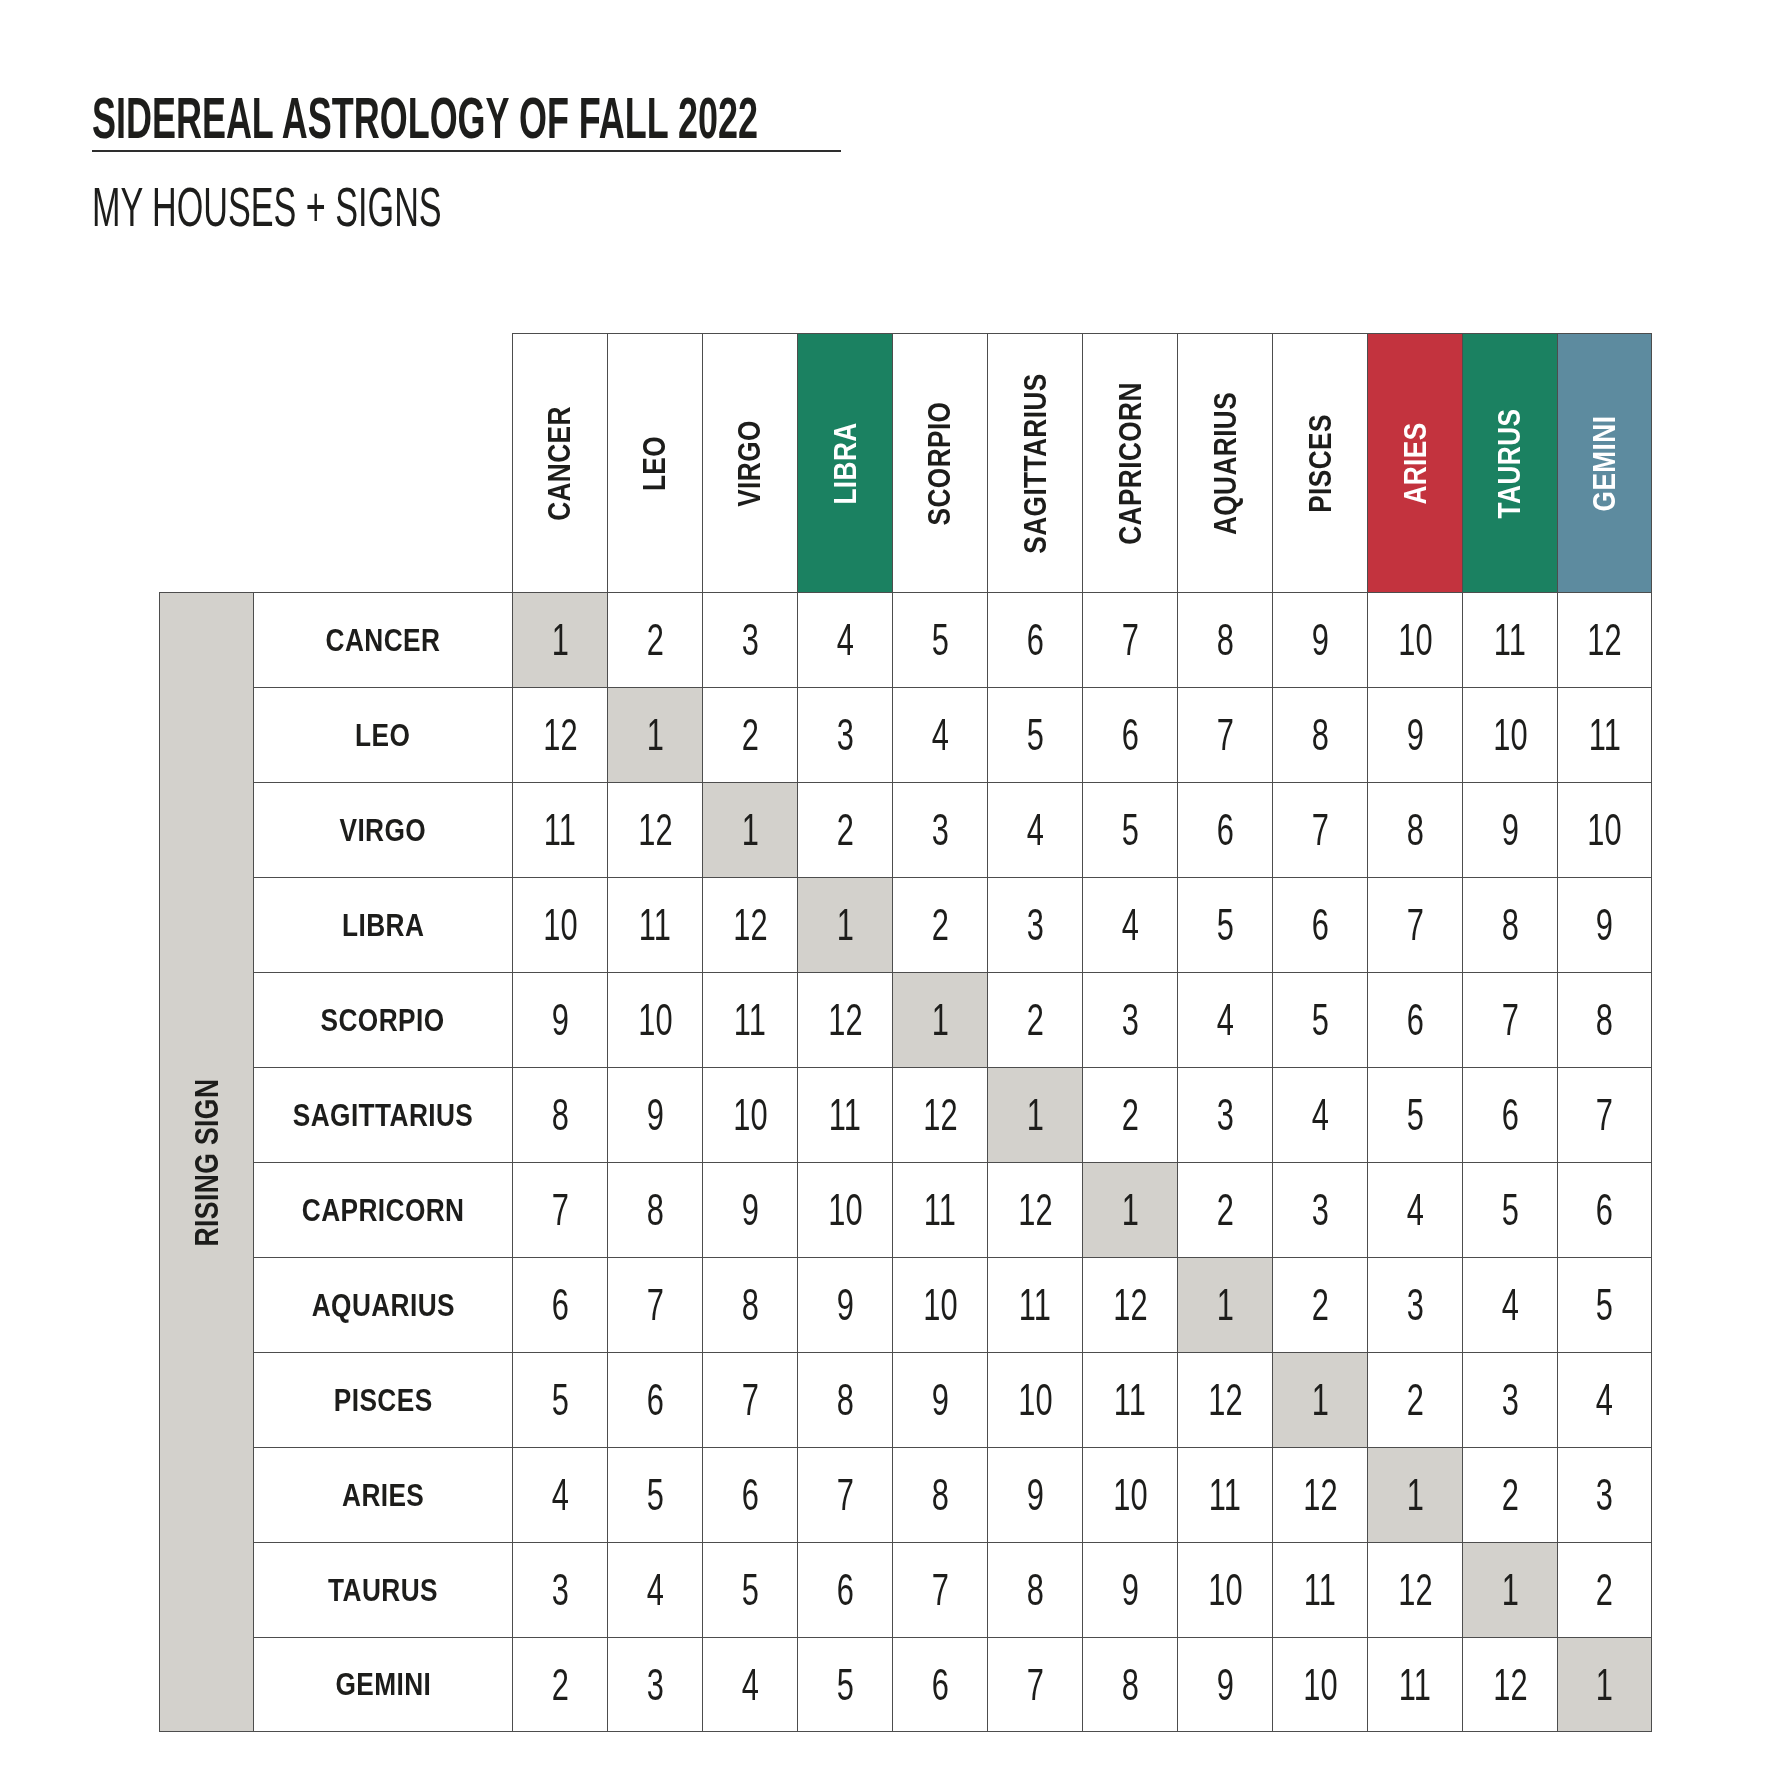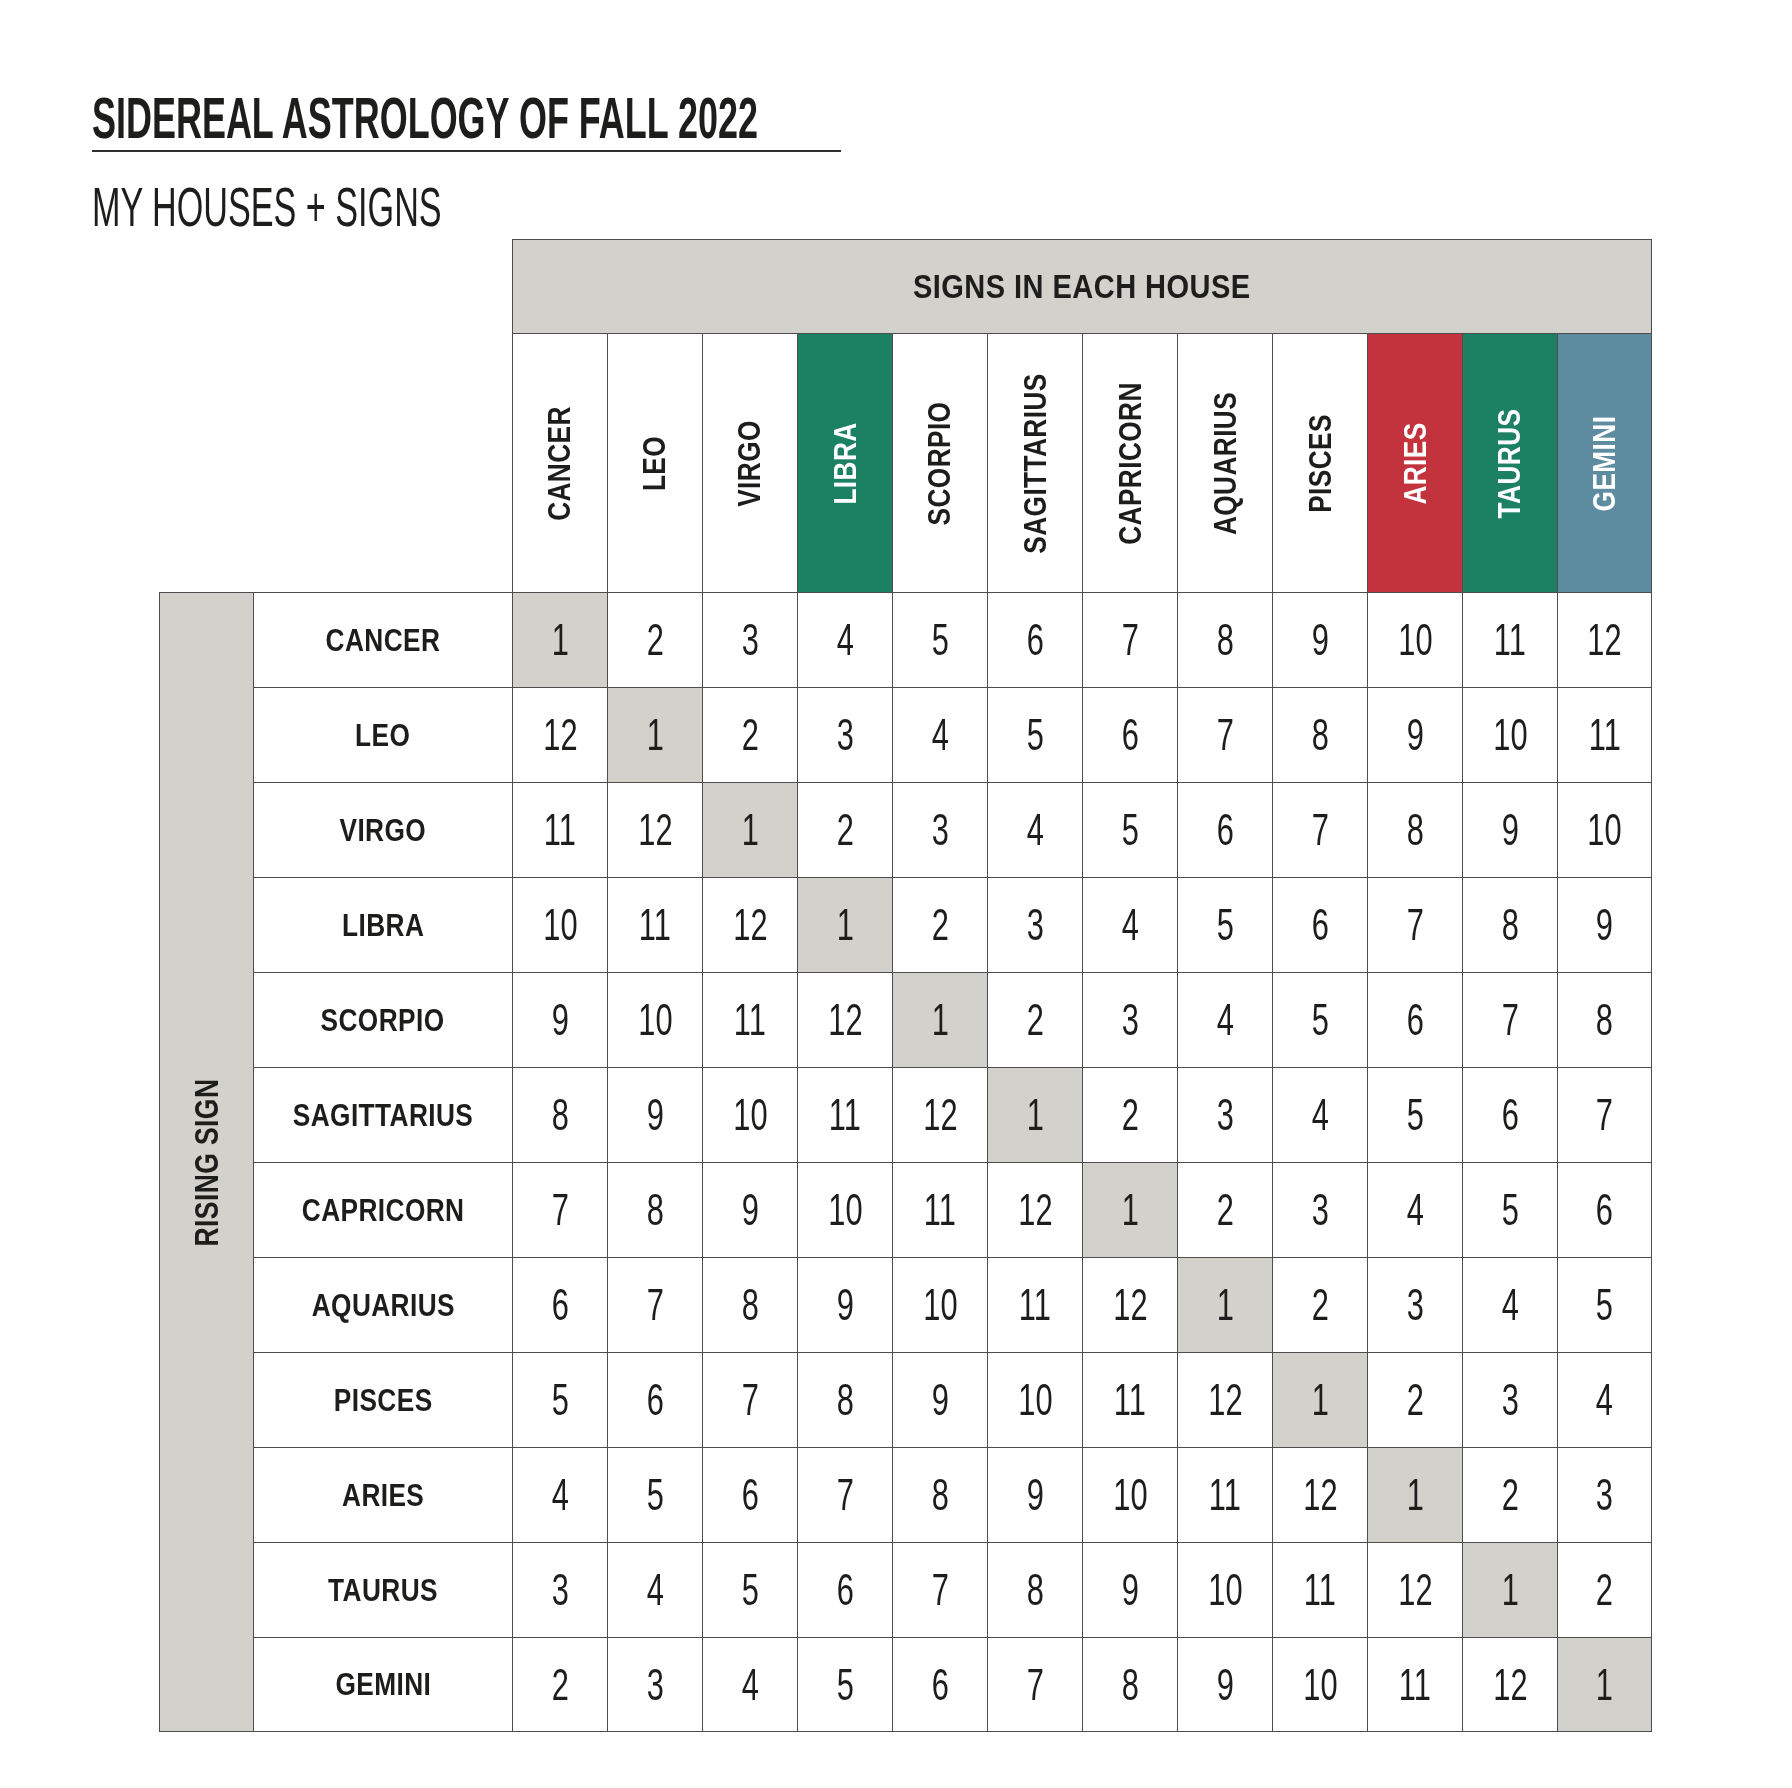--- a/index.html
+++ b/index.html
@@ -56,23 +56,20 @@
 </style>
 </head>
 <body style="--green: #1b8161; --red: #c3333e; --blue: #5d8b9f; --shade: #d3d1cc; --bc: #4d4d4d;">
 
 <div class="title">SIDEREAL ASTROLOGY OF FALL 2022</div>
 <div class="rule"></div>
 <div class="subtitle">MY HOUSES + SIGNS</div>
 
 <div class="matrix" id="matrix">
   <div class="corner"></div>
-  <div class="cell band-top">
-    <span>SIGNS IN EACH HOUSE</span>
-  </div>
   <div class="cell band-left">
     <span class="vtext">RISING SIGN</span>
   </div>
 <div class="cell hcell" style="grid-area: 2 / 3;">
       <span class="vtext">CANCER</span>
     </div>
     <div class="cell hcell" style="grid-area: 2 / 4;">
       <span class="vtext">LEO</span>
     </div>
     <div class="cell hcell" style="grid-area: 2 / 5;">

